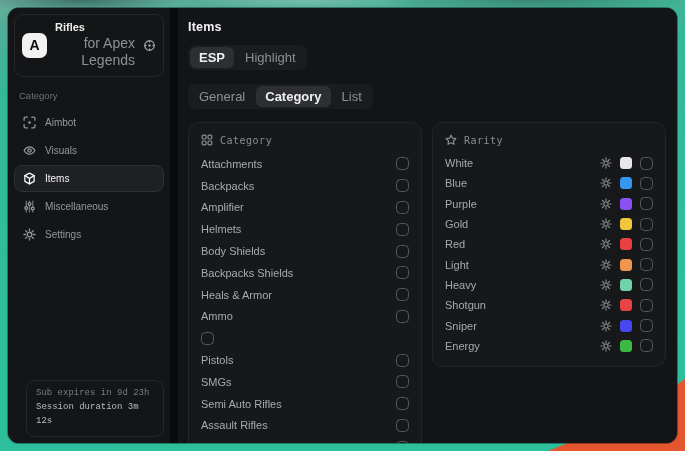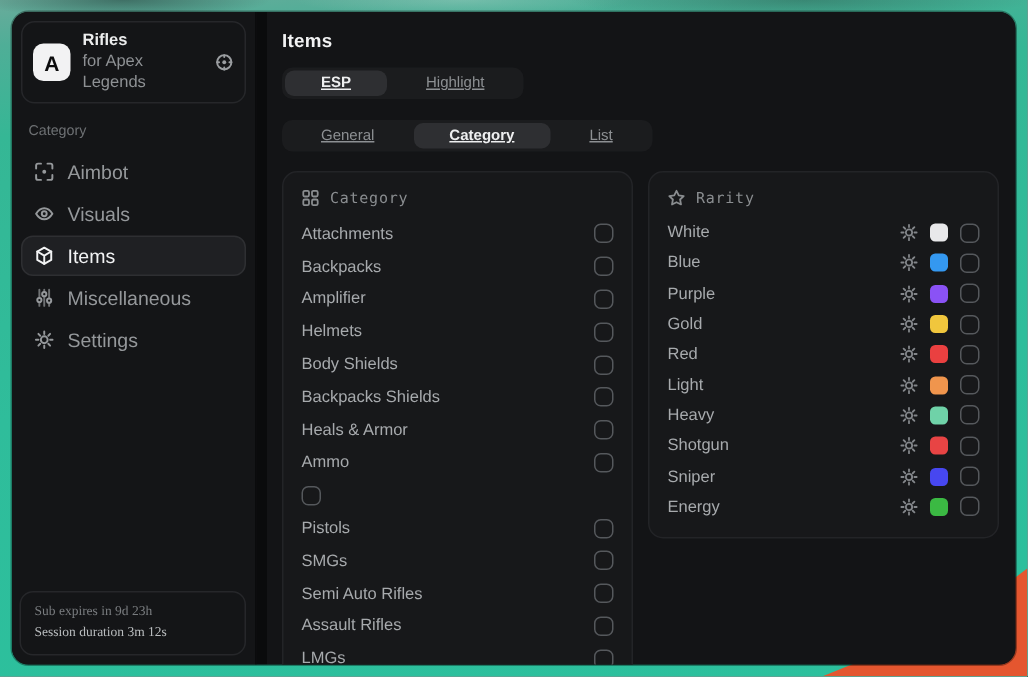--- a/index.html
+++ b/index.html
@@ -37,53 +37,53 @@
     border:1px solid #26272a; border-radius:9px; padding:6px 7px;
     display:flex; align-items:center; gap:8px;
   }
   .logo{
     width:25px; height:25px; border-radius:7px; background:#f2f2f3;
     color:#0c0c0d; font-weight:bold; font-size:14px;
     display:flex; align-items:center; justify-content:center;
   }
   .brand-text{ flex:1; line-height:1.25; }
   .brand-name{ color:#eceded; font-size:11px; font-weight:bold; }
-  .brand-sub{ color:#8e9194; font-size:11px; }
+  .brand-sub{ color:#8e9194; font-size:14px;text-align:right; }
   .brand-ico{ color:#9a9da0; width:13px; height:13px; }
 
   .section-label{ color:#6e7174; font-size:9.5px; margin:13px 5px 8px; }
 
   .nav{ display:flex; flex-direction:column; gap:1px; }
   .nav-item{
     height:27px; display:flex; align-items:center; gap:9px;
-    padding:0 8px; border-radius:8px; color:#95989b; font-size:13px;
+    padding:0 8px; border-radius:8px; color:#95989b; font-size:10px;
     border:1px solid transparent; cursor:pointer;
   }
   .nav-item .ic{ width:13px; height:13px; display:block; }
   .nav-item.active{ background:#1f2023; border-color:#2e2f32; color:#f2f3f4; }
 
   .sub-box{
-    position:absolute; left:5px; right:6px; bottom:6px;
+    position:absolute; left:18px; right:6px; bottom:6px;
     border:1px solid #26272a; border-radius:9px; padding:6px 9px 7px;
-    font-family:Liberation Serif, serif; font-size:9px; line-height:1.55;
+    font-family:Liberation Mono, monospace; font-size:9px; line-height:1.55;
   }
   .sub-line1{ color:#797c7f; }
   .sub-line2{ color:#b9bcbe; }
 
   
   .gap{ flex:0 0 7px; background:#0a0b0c; }
   .main{ flex:1; background:#131416; padding:12px 10px; }
   .page-title{ color:#f1f2f3; font-size:12.5px; font-weight:bold; letter-spacing:.2px; }
 
   .tabgroup{ display:inline-flex; background:#1b1c1e; border-radius:7px; padding:2px; gap:2px; }
   .tabs-row1{ margin-top:11px; }
   .tabs-row2{ margin-top:14px; }
   .tab{
-    padding:3px 24px; border-radius:6px; font-size:10px; color:#8d9093;
-    cursor:pointer; white-space:nowrap;text-decoration:underline;
+    padding:3px 9px; border-radius:6px; font-size:13px; color:#8d9093;
+    cursor:pointer; white-space:nowrap;
   }
   .tab.active{ background:#2e2f32; color:#eeeff0; font-weight:bold; }
 
   .panels{ margin-top:13px; display:flex; gap:10px; align-items:flex-start; }
   .panel{
     width:234px; background:#17181a; border:1px solid #232427; border-radius:10px;
     padding:9px 12px 10px;
   }
   .panel-head{
     display:flex; align-items:center; gap:7px; color:#8a8d90;

